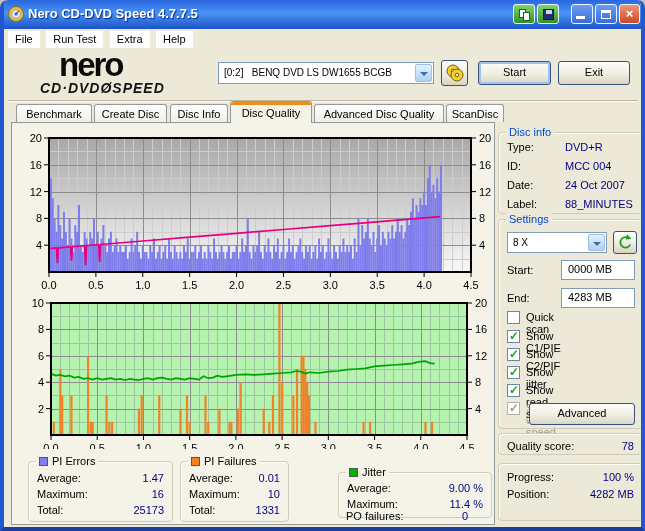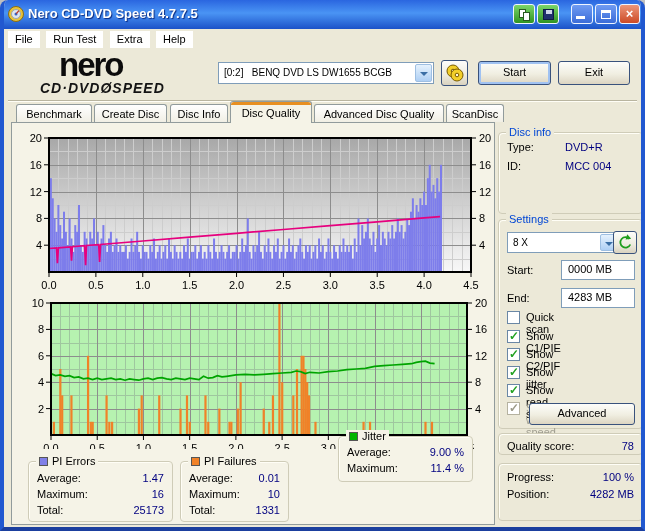--- a/index.html
+++ b/index.html
@@ -638,47 +638,59 @@
       </div>
     <div class="row" style="top:26px">
         <span class="lb">Maximum:</span>
         <span class="vl">10</span>
       </div>
     <div class="row" style="top:42px">
         <span class="lb">Total:</span>
         <span class="vl">1331</span>
       </div>
   </div>
-  <div class="gb gb-lite" style="left:334px;top:436px;width:135px;height:46px;z-index:4">
+  <div class="gb gb-lite" style="left:334px;top:472px;width:154px;height:46px;z-index:4">
     <span class="cap"><span class="swatch" style="background: rgb(0, 180, 0);"></span><span>Jitter</span></span>
     <div class="row" style="top:9px">
         <span class="lb">Average:</span>
         <span class="vl">9.00 %</span>
       </div>
     <div class="row" style="top:25px">
         <span class="lb">Maximum:</span>
         <span class="vl">11.4 %</span>
       </div>
+  </div>
+  <div class="row" style="left:342px;top:510px;width:122px;z-index:4">
+    <span class="lb">PO failures:</span>
+    <span class="vl">0</span>
   </div>
 
   <div class="gb gb-tan" style="left:494px;top:132px;width:145px;height:82px">
     <span class="cap capblue">Disc info</span>
     <div class="row" style="top:8px">
         <span class="lb">Type:</span>
         <span class="vl2">DVD+R</span>
       </div>
     <div class="row" style="top:27px">
         <span class="lb">ID:</span>
         <span class="vl2">MCC 004</span>
       </div>
+    <div class="row" style="top:46px">
+        <span class="lb">Date:</span>
+        <span class="vl2">24 Oct 2007</span>
+      </div>
+    <div class="row" style="top:65px">
+        <span class="lb">Label:</span>
+        <span class="vl2">88_MINUTES</span>
+      </div>
   </div>
 
   <div class="gb gb-tan" style="left:494px;top:219px;width:145px;height:210px">
     <span class="cap capblue">Settings</span>
-    <div class="combo" style="left:8px;top:12px;width:112px;height:21px">
+    <div class="combo" style="left:8px;top:12px;width:100px;height:21px">
       <span class="val">8 X</span>
       <span class="arrow"></span>
     </div>
     <div class="smallbtn" style="left:114px;top:11px;width:24px;height:23px">
       <svg width="22" height="21" viewBox="0 0 22 21">
         <path d="M15.5 7 A5.2 5.2 0 1 0 16.3 12.5" fill="none" stroke="#1e9e1e" stroke-width="1.8"></path>
         <path d="M13.2 2.2 L17.2 6.8 L11.6 7.6 Z" fill="#1e9e1e"></path>
       </svg>
     </div>
     <div class="row" style="top:44px">

